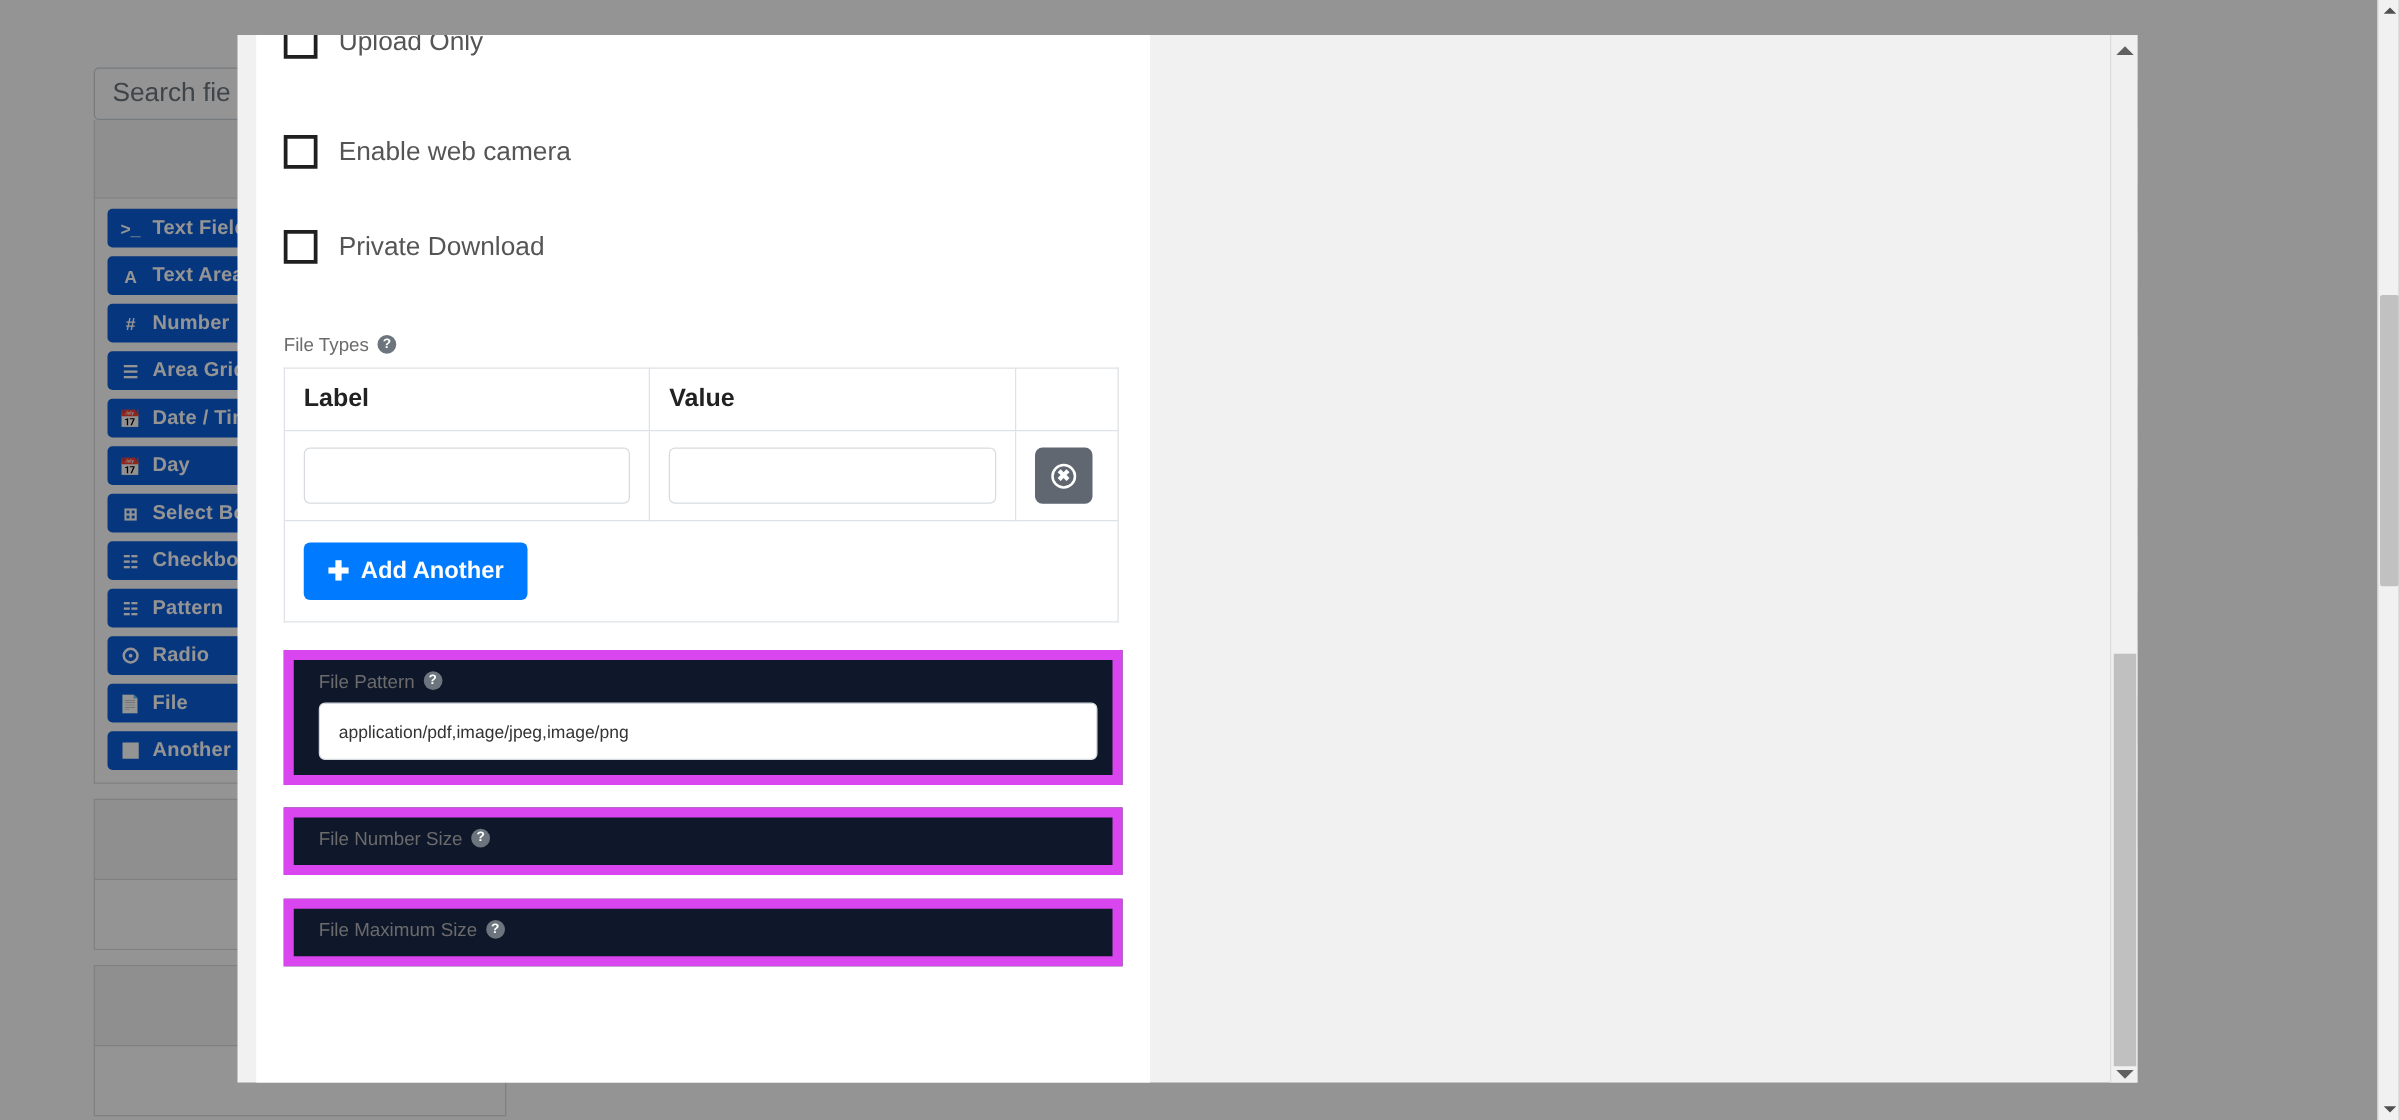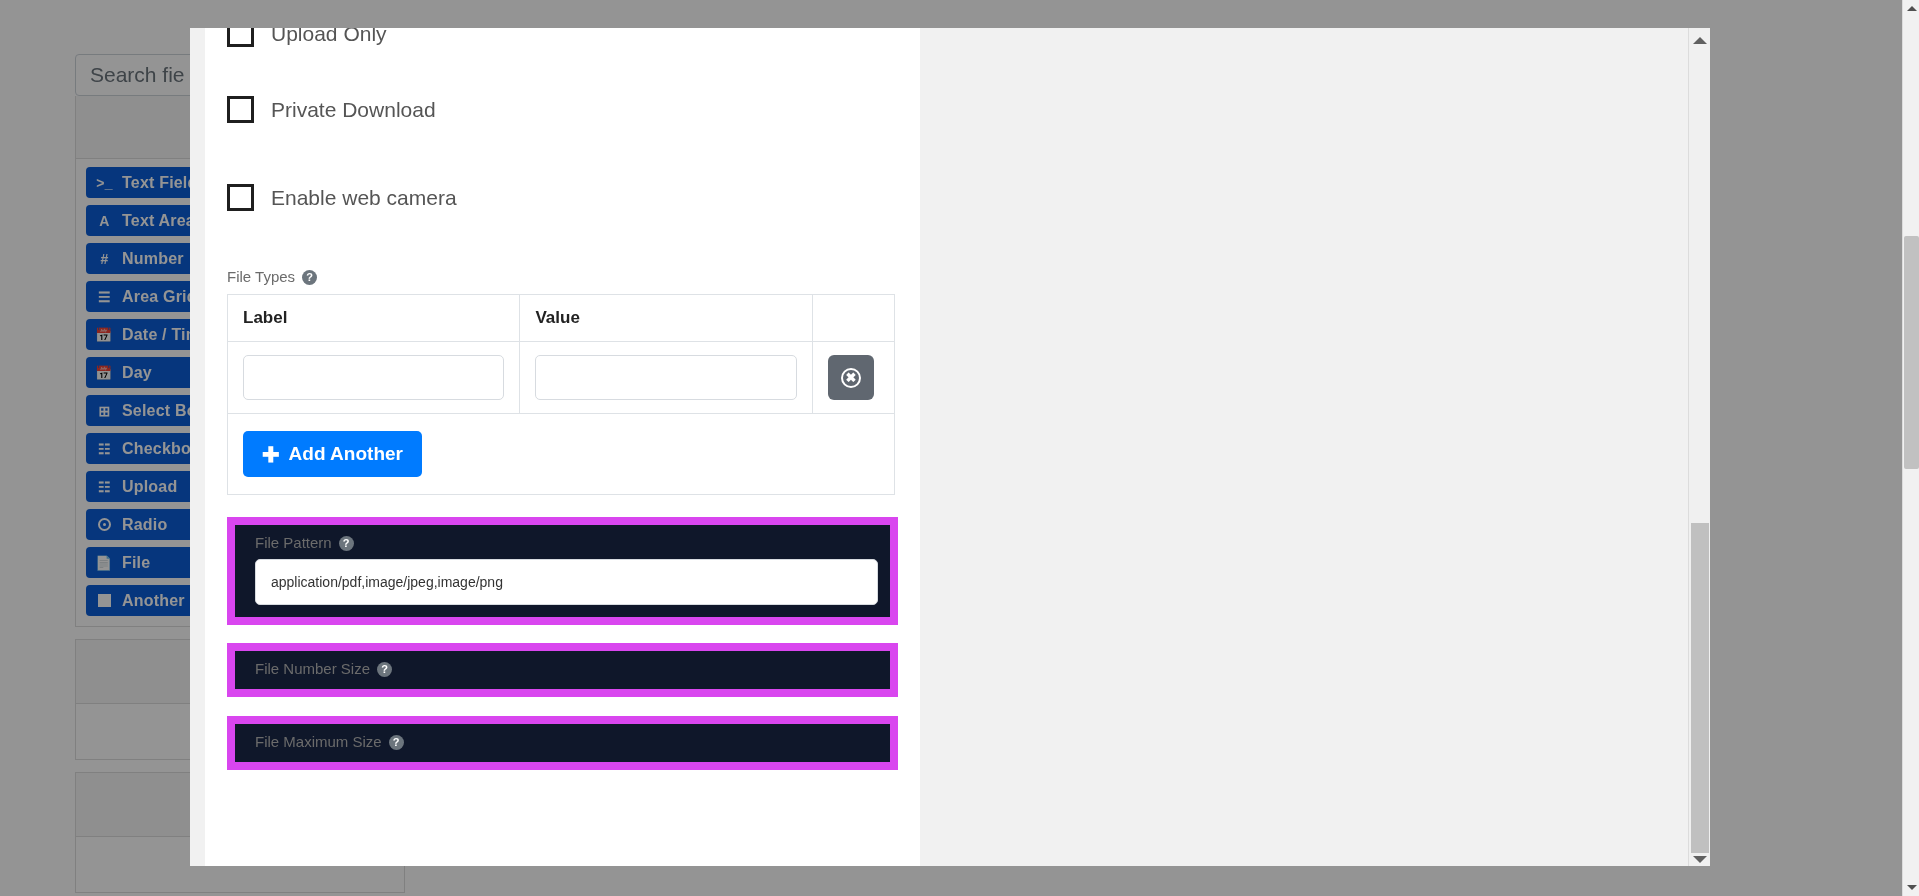--- a/index.html
+++ b/index.html
@@ -104,37 +104,37 @@
   
   .chk-row { display:flex; align-items:center; gap:17px; }
   .chk-box {
     width:27px; height:27px; border:3px solid #1f1f1f; background:#fff;
     flex:0 0 27px;
   }
   .chk-label { font-size:21px; color:#555; }
 
   
   .fld-label {
-    font-size:15px; color:#6b6b6b; display:flex; align-items:flex-end; gap:7px;
+    font-size:15px; color:#6b6b6b; display:flex; align-items:flex-start; gap:7px;
   }
   .help-ic {
     display:inline-flex; align-items:center; justify-content:center;
     width:15px; height:15px; border-radius:50%;
     background:#6c757d; color:#fff;
     font-size:11px; font-weight:bold; line-height:1;
   }
 
   
   .ft-table {
     width:668px; border:1px solid #dee2e6; border-collapse:collapse;
     background:#fff; margin-top:9px;
   }
   .ft-table th {
     border:1px solid #dee2e6; text-align:left;
-    padding:13px 15px; font-size:17px; color:#222; font-weight:bold;
+    padding:13px 15px; font-size:20px; color:#222; font-weight:bold;
     background:#fff;
   }
   .ft-table td {
     border:1px solid #dee2e6; padding:13px 15px; vertical-align:top; background:#fff;
   }
   .ft-col-a { width:292px; }
   .ft-col-b { width:292px; }
   .ft-col-c { width:82px; }
   .ft-in {
     width:100%; height:45px; border:1px solid #d7dbe0; border-radius:5px; background:#fff;
@@ -241,21 +241,21 @@
         <div class="comp-btn">
           <span class="comp-ic">⊞</span>
           <span>Select Box</span>
         </div>
         <div class="comp-btn">
           <span class="comp-ic">☷</span>
           <span>Checkbox</span>
         </div>
         <div class="comp-btn">
           <span class="comp-ic">☷</span>
-          <span>Upload</span>
+          <span>Pattern</span>
         </div>
         <div class="comp-btn">
           <span class="comp-ic">
               <span class="mini-circle"></span>
             </span>
           <span>Radio</span>
         </div>
         <div class="comp-btn">
           <span class="comp-ic">📄</span>
           <span>File</span>
@@ -315,28 +315,28 @@
   <div class="backdrop"></div>
 
   <div class="modal-outer">
     <div class="modal-white">
 
       <div class="chk-row" style="margin-top:-8px;">
         <span class="chk-box"></span>
         <span class="chk-label">Upload Only</span>
       </div>
 
+      <div class="chk-row" style="margin-top:61px;">
+        <span class="chk-box"></span>
+        <span class="chk-label">Enable web camera</span>
+      </div>
+
       <div class="chk-row" style="margin-top:49px;">
         <span class="chk-box"></span>
         <span class="chk-label">Private Download</span>
-      </div>
-
-      <div class="chk-row" style="margin-top:61px;">
-        <span class="chk-box"></span>
-        <span class="chk-label">Enable web camera</span>
       </div>
 
       <div style="margin-top:57px;">
         <div class="fld-label">
           <span>File Types</span>
           <span class="help-ic">?</span>
         </div>
 
         <table class="ft-table">
           <thead>

